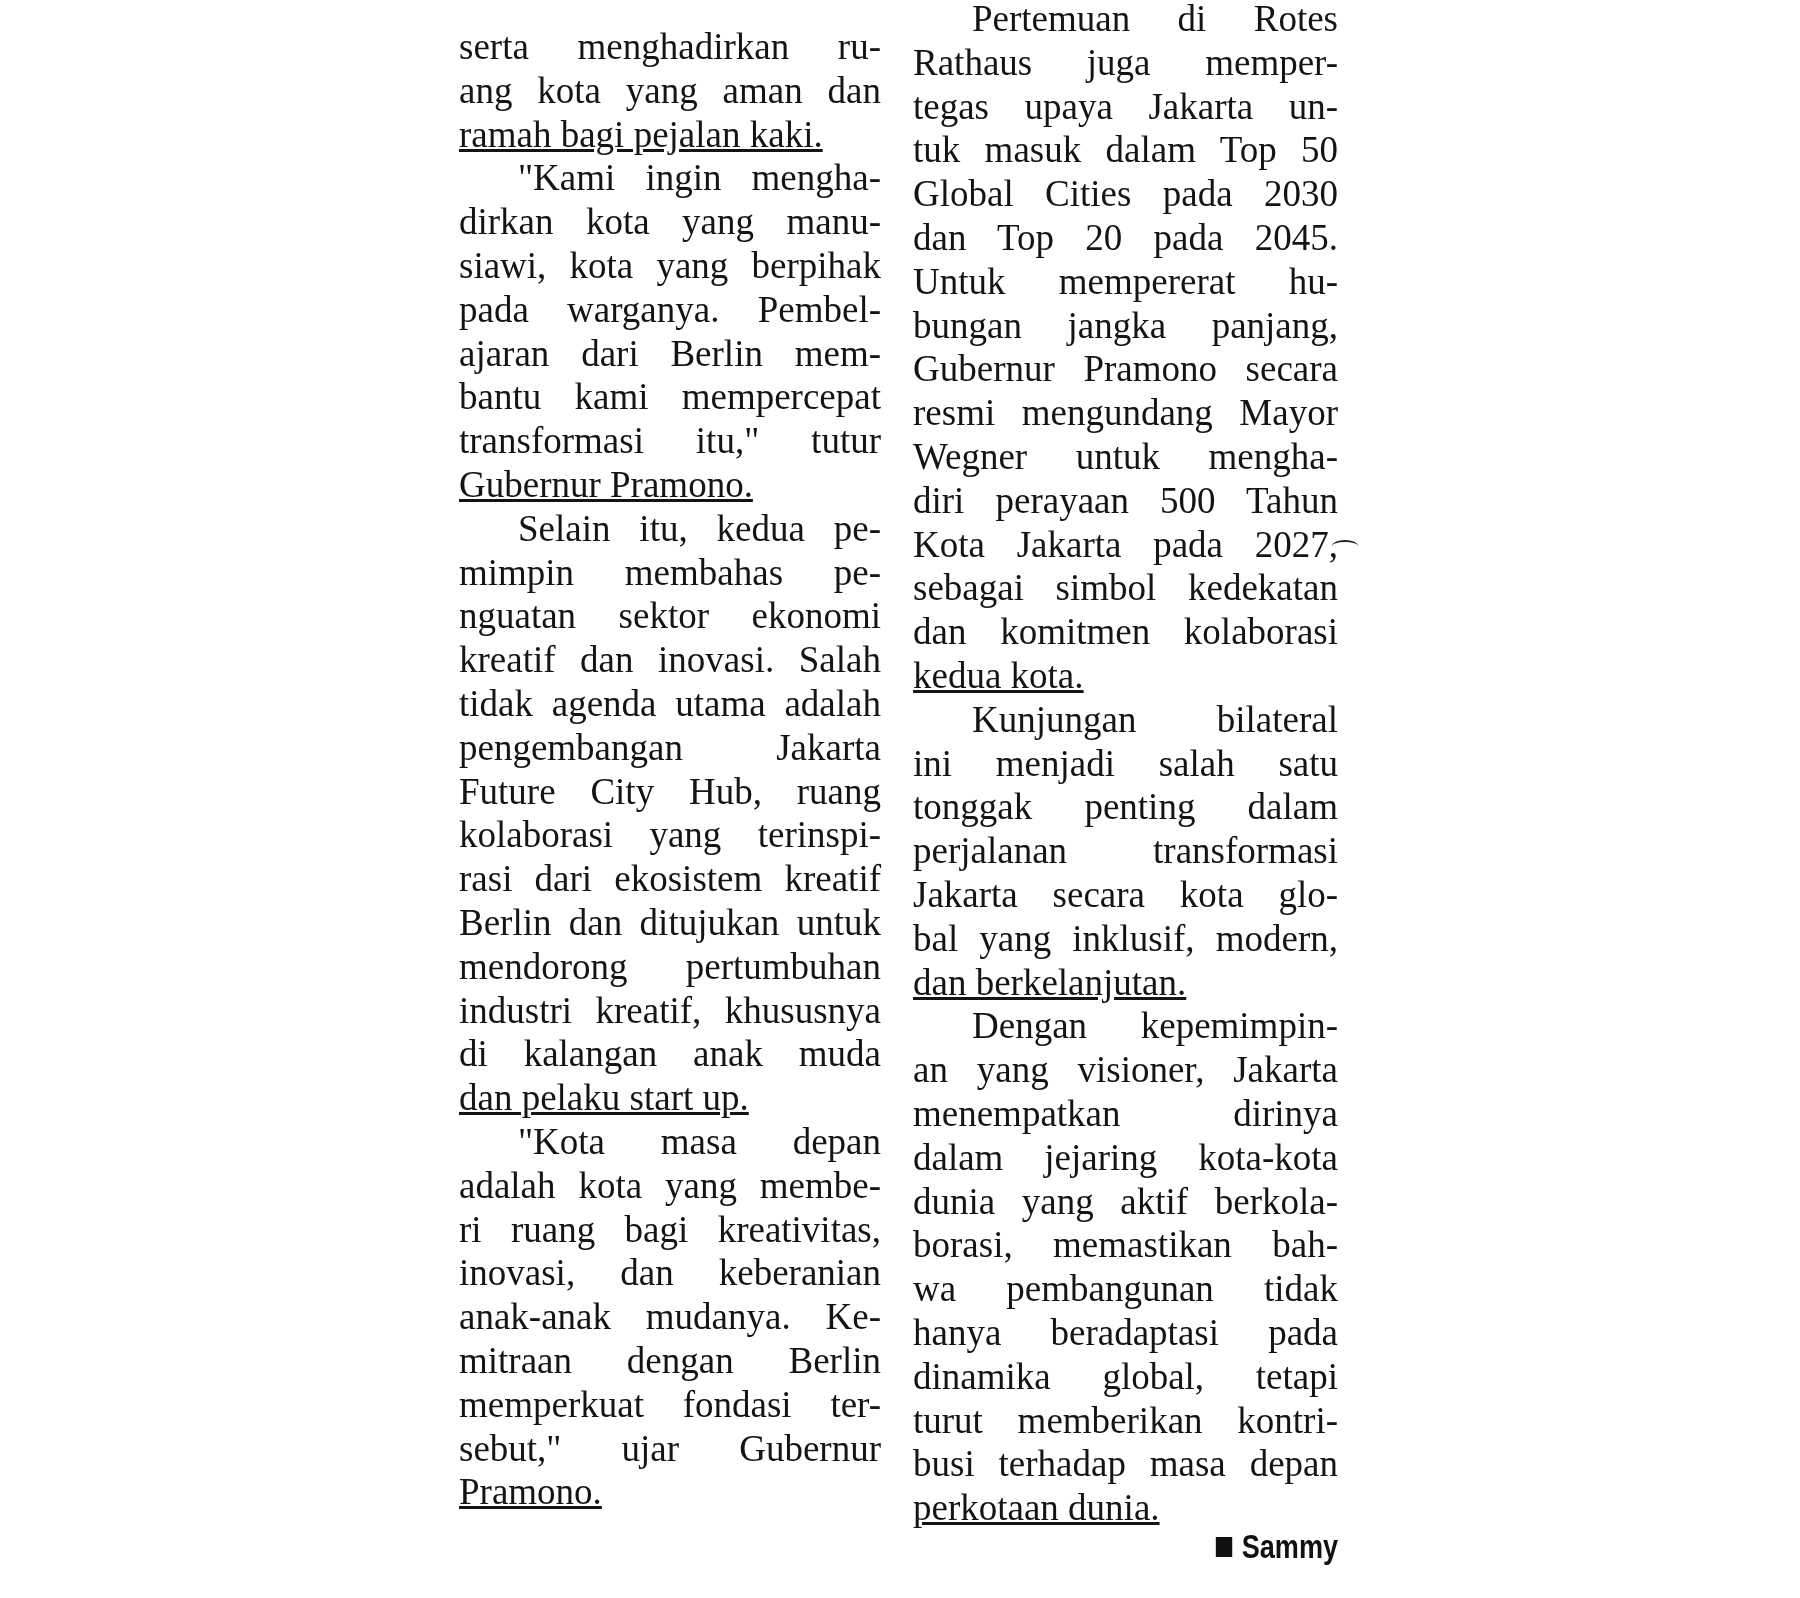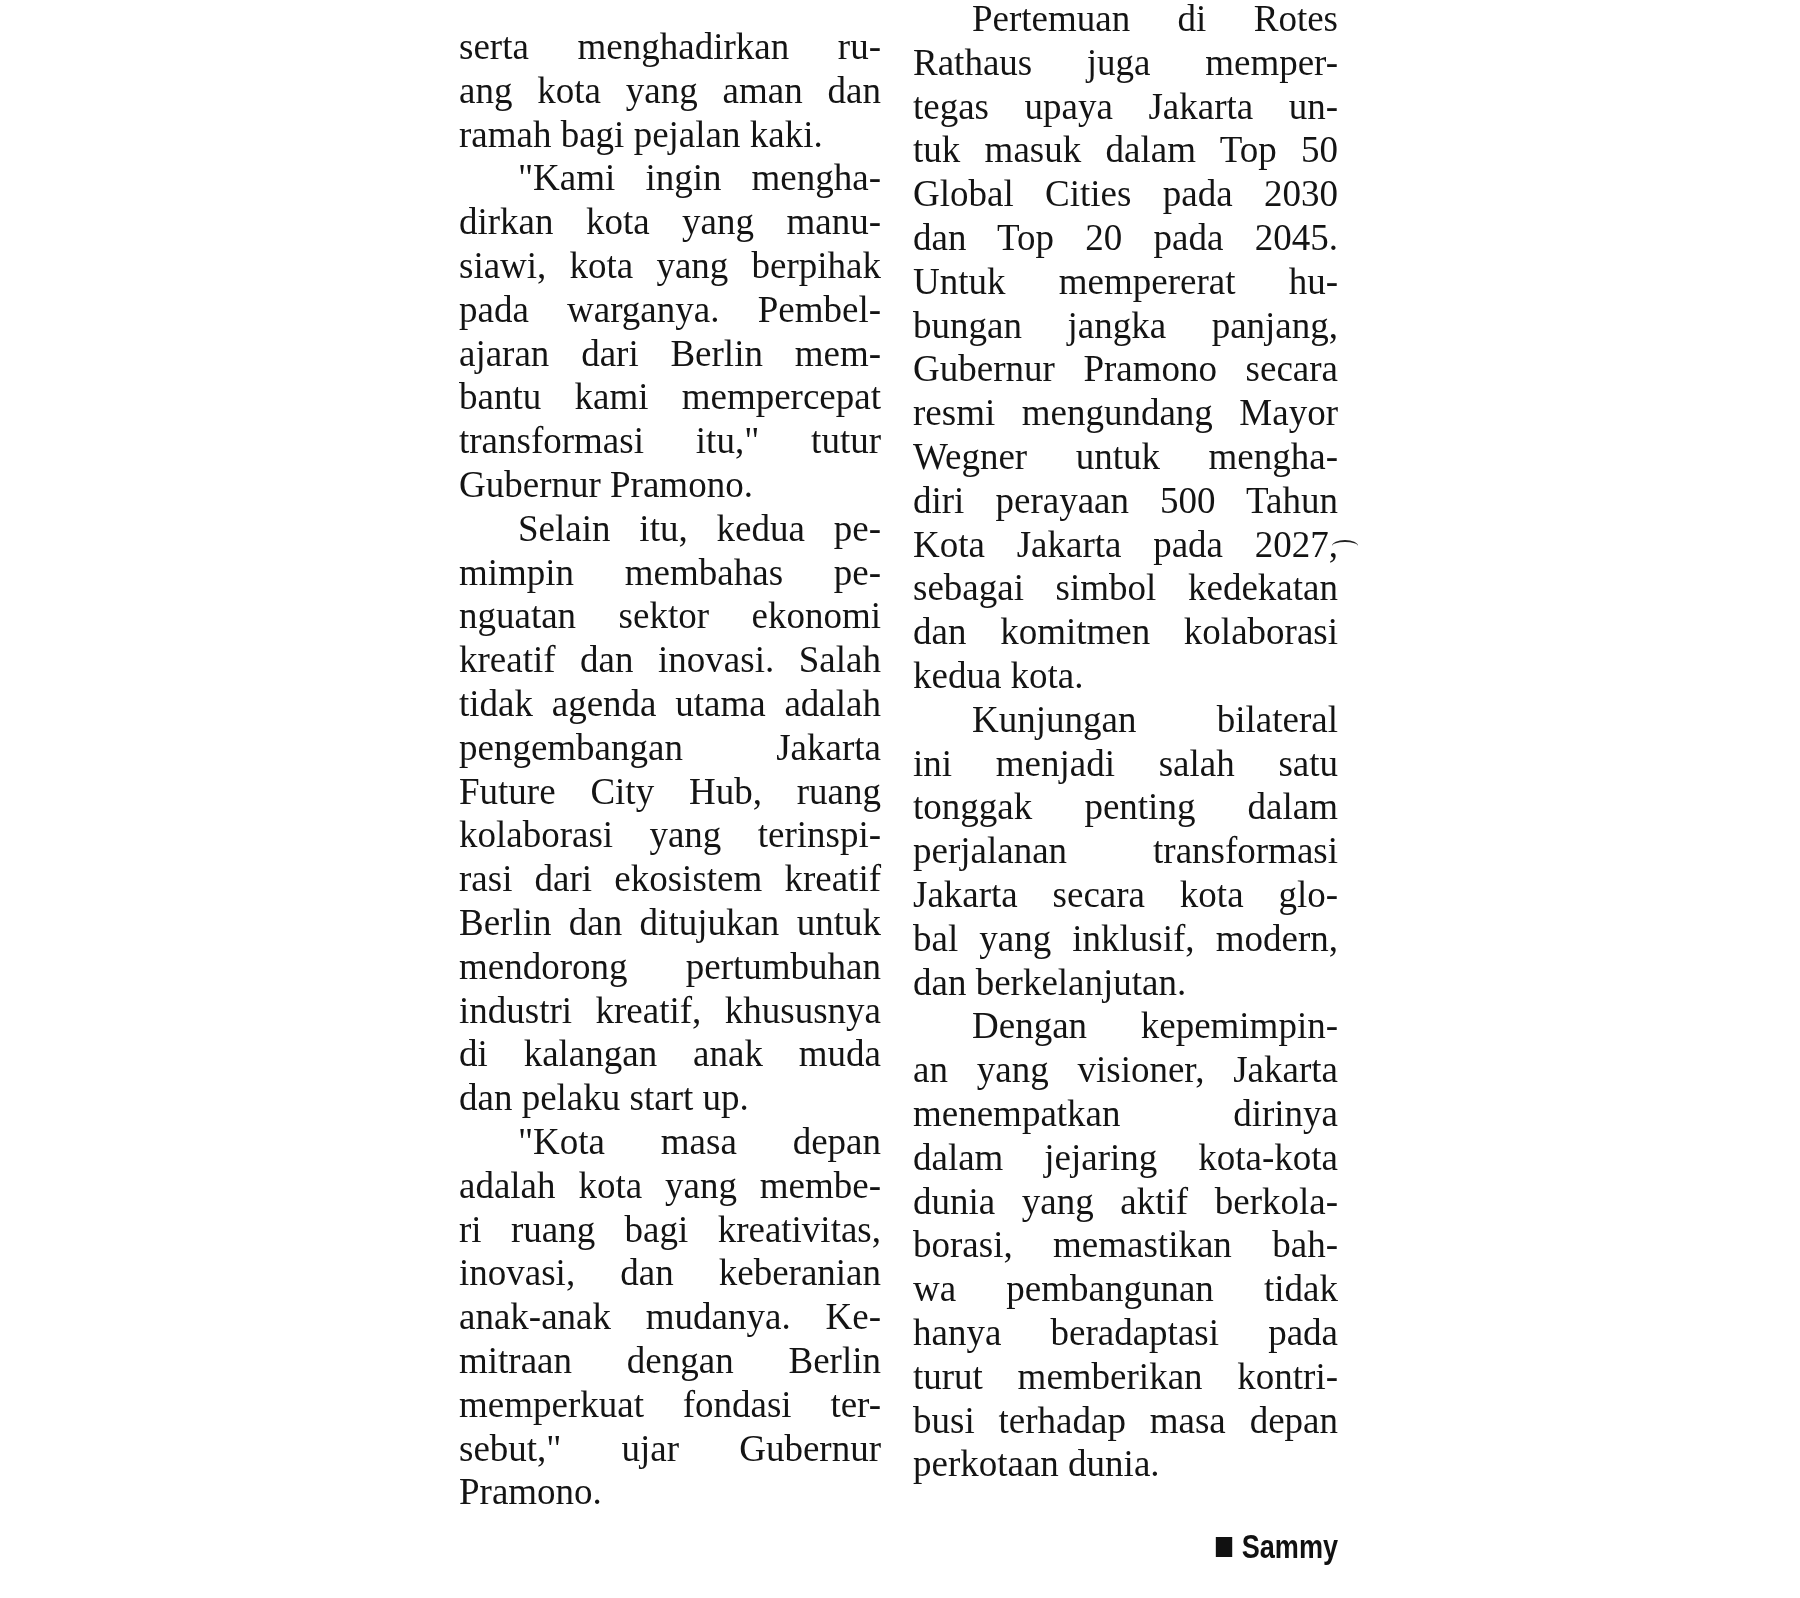--- a/index.html
+++ b/index.html
@@ -14,21 +14,21 @@
   .col-left { left: 459px; top: 5px; width: 422px; margin-top: 20px; }
   .col-right { left: 913px; top: -3px; width: 425px; }
   .line {
     display: block;
     height: 43.8px;
     white-space: nowrap;
     text-align: justify;
     text-align-last: justify;
     overflow: visible;
   }
-  .line.last { text-align-last: left; }
+  .line.last { text-align-last: left; text-decoration: underline; }
   .line.indent { padding-left: 59px; }
   .byline {
     position: absolute;
     left: 1160px;
     top: 1528px;
     width: 178px;
     text-align: right;
     font-family: "Liberation Sans", "DejaVu Sans", sans-serif;
     font-weight: bold;
     font-size: 33px;
@@ -130,20 +130,21 @@
       </div>
       <div>
         <span class="line indent">Dengan kepemimpin-</span>
         <span class="line">an yang visioner, Jakarta</span>
         <span class="line">menempatkan dirinya</span>
         <span class="line">dalam jejaring kota-kota</span>
         <span class="line">dunia yang aktif berkola-</span>
         <span class="line">borasi, memastikan bah-</span>
         <span class="line">wa pembangunan tidak</span>
         <span class="line">hanya beradaptasi pada</span>
+        <span class="line">dinamika global, tetapi</span>
         <span class="line">turut memberikan kontri-</span>
         <span class="line">busi terhadap masa depan</span>
         <span class="line last">perkotaan dunia.</span>
       </div>
     </div>
   <div class="mark"></div>
   <div class="byline">
     <span class="square"></span><span>Sammy</span>
   </div>
 </div>

